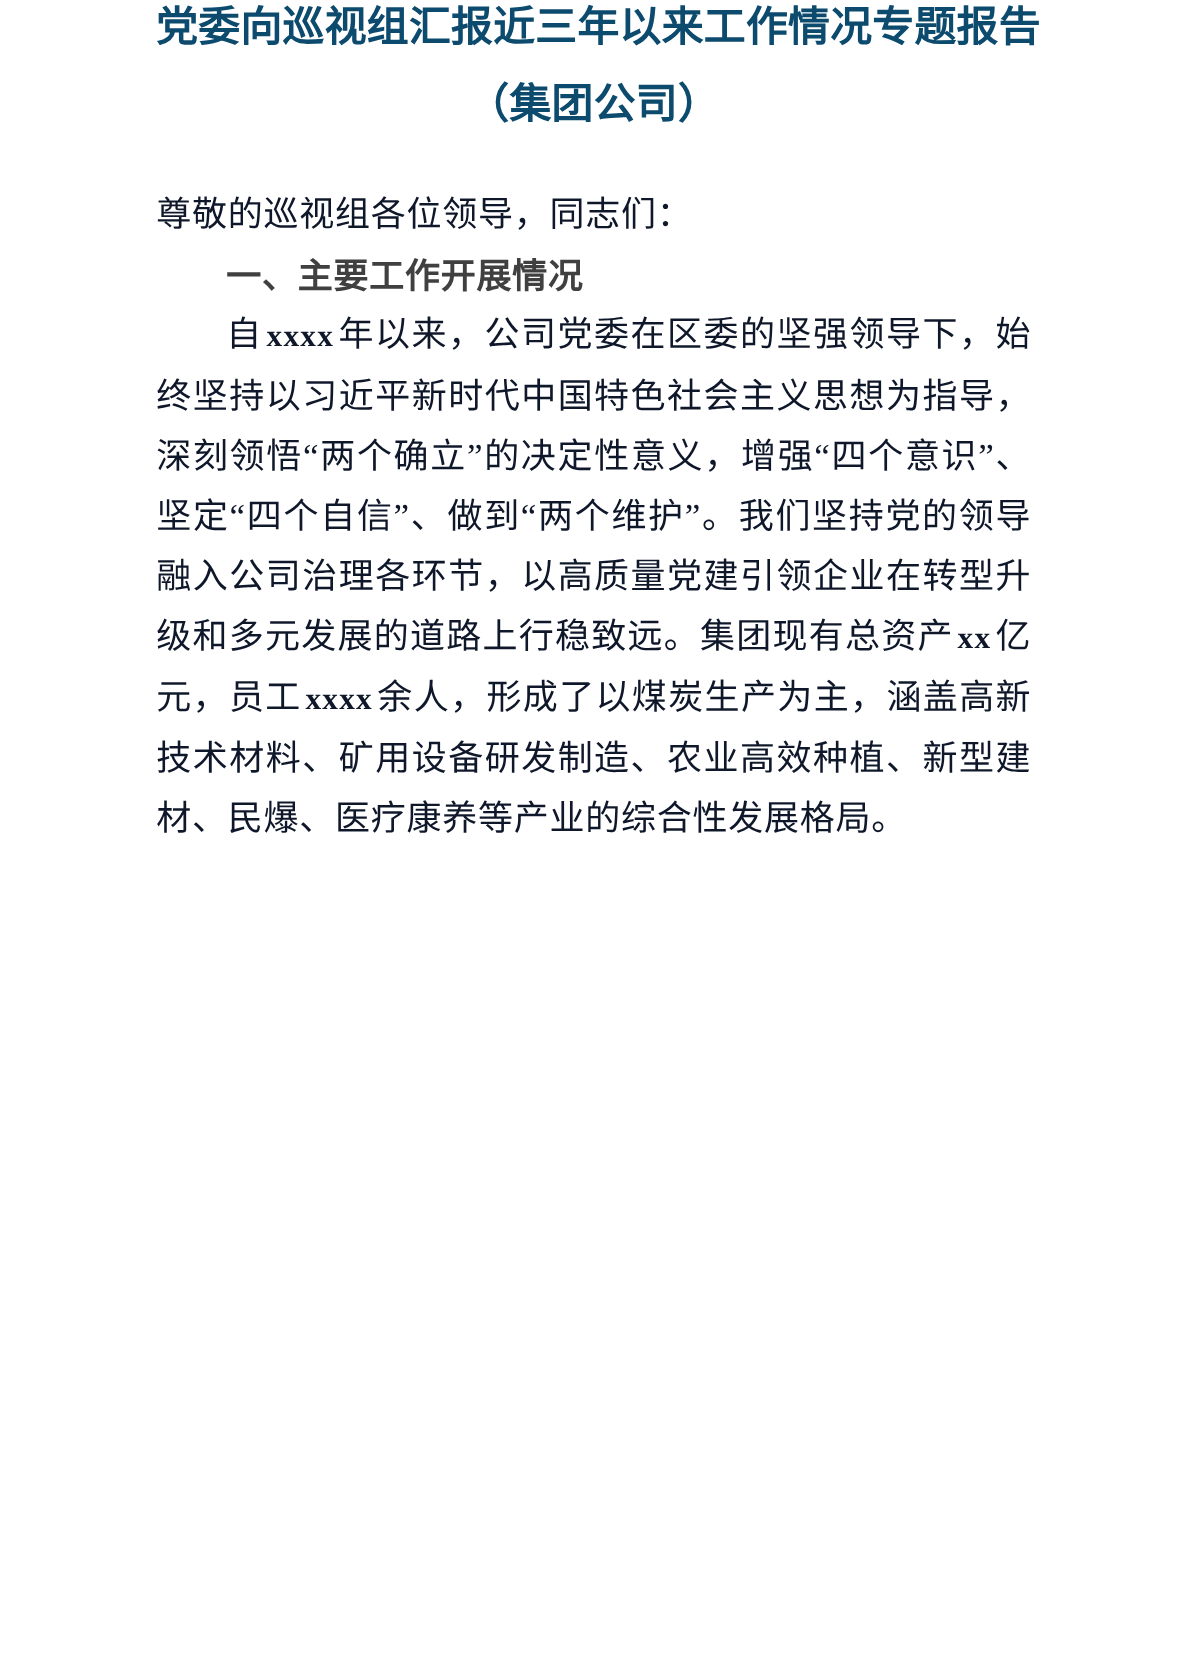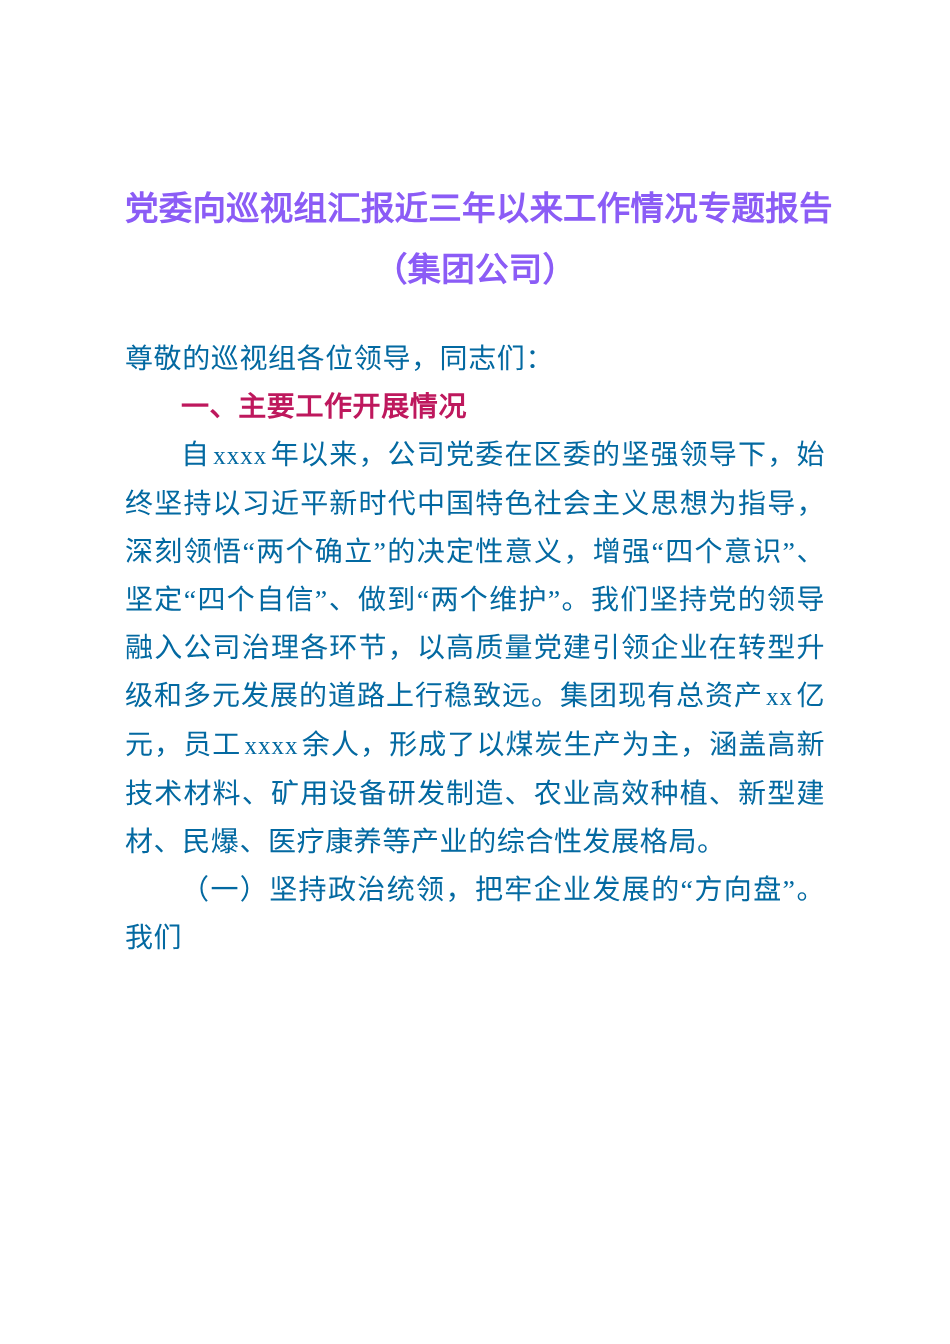--- a/index.html
+++ b/index.html
@@ -22,26 +22,25 @@
   .content {
     position: absolute;
     left: 125px;
     top: 0;
     width: 700px;
   }
 
   
   .doc-title {
     margin: 0;
-    padding-top: 186px;
     font-family: "Liberation Sans", "DejaVu Sans", sans-serif;
     font-weight: 700;
     font-size: 33.5px;
     line-height: 45px;
-    color: #8b5cf6;
+    color: #0c4a6e;
     text-align: center;
     letter-spacing: 0.2px;
     -webkit-font-smoothing: none;
   }
 
   .doc-title .title-line {
     display: block;
     white-space: nowrap;
   }
 
@@ -52,21 +51,21 @@
   
   .body-block {
     margin-top: 43px;
   }
 
   p.para {
     margin: 0;
     font-family: "Liberation Serif", "DejaVu Serif", serif;
     font-size: 28px;
     line-height: 48px;
-    color: #0369a1;
+    color: #0f172a;
     text-align: justify;
     text-justify: inter-ideograph;
     letter-spacing: 0.6px;
     word-break: break-all;
   }
 
   p.salutation {
     text-indent: 0;
   }
 
@@ -74,32 +73,33 @@
     text-indent: 2em;
   }
 
   
   h2.section-heading {
     margin: 0;
     font-family: "Liberation Sans", "DejaVu Sans", sans-serif;
     font-weight: 700;
     font-size: 28px;
     line-height: 48px;
-    color: #be185d;
+    color: #404040;
     text-indent: 2em;
     letter-spacing: 0.6px;
     text-align: left;
   }
 
   
   .latin {
     font-family: "Liberation Serif", "DejaVu Serif", serif;
     font-size: 25px;
     letter-spacing: 1px;
     padding: 0 3px;
+    font-weight: bold;
   }
 </style>
 </head>
 <body>
 
 <div class="page">
   <div class="content">
 
     <h1 class="doc-title">
       <span class="title-line title-line-1">党委向巡视组汇报近三年以来工作情况专题报告</span>
@@ -108,17 +108,16 @@
 
     <div class="body-block">
 
       <p class="para salutation">尊敬的巡视组各位领导，同志们：</p>
 
 
       <h2 class="section-heading">一、主要工作开展情况</h2>
 
       <p class="para indent2"><span>自</span><span class="latin">xxxx</span><span>年以来，公司党委在区委的坚强领导下，始终坚持以习近平新时代中国特色社会主义思想为指导，深刻领悟“两个确立”的决定性意义，增强“四个意识”、坚定“四个自信”、做到“两个维护”。我们坚持党的领导融入公司治理各环节，以高质量党建引领企业在转型升级和多元发展的道路上行稳致远。集团现有总资产</span><span class="latin">xx</span><span>亿元，员工</span><span class="latin">xxxx</span><span>余人，形成了以煤炭生产为主，涵盖高新技术材料、矿用设备研发制造、农业高效种植、新型建材、民爆、医疗康养等产业的综合性发展格局。</span></p>
 
-      <p class="para indent2">（一）坚持政治统领，把牢企业发展的“方向盘”。我们</p>
 
     </div>
   </div>
 </div>
 
 </body></html>

